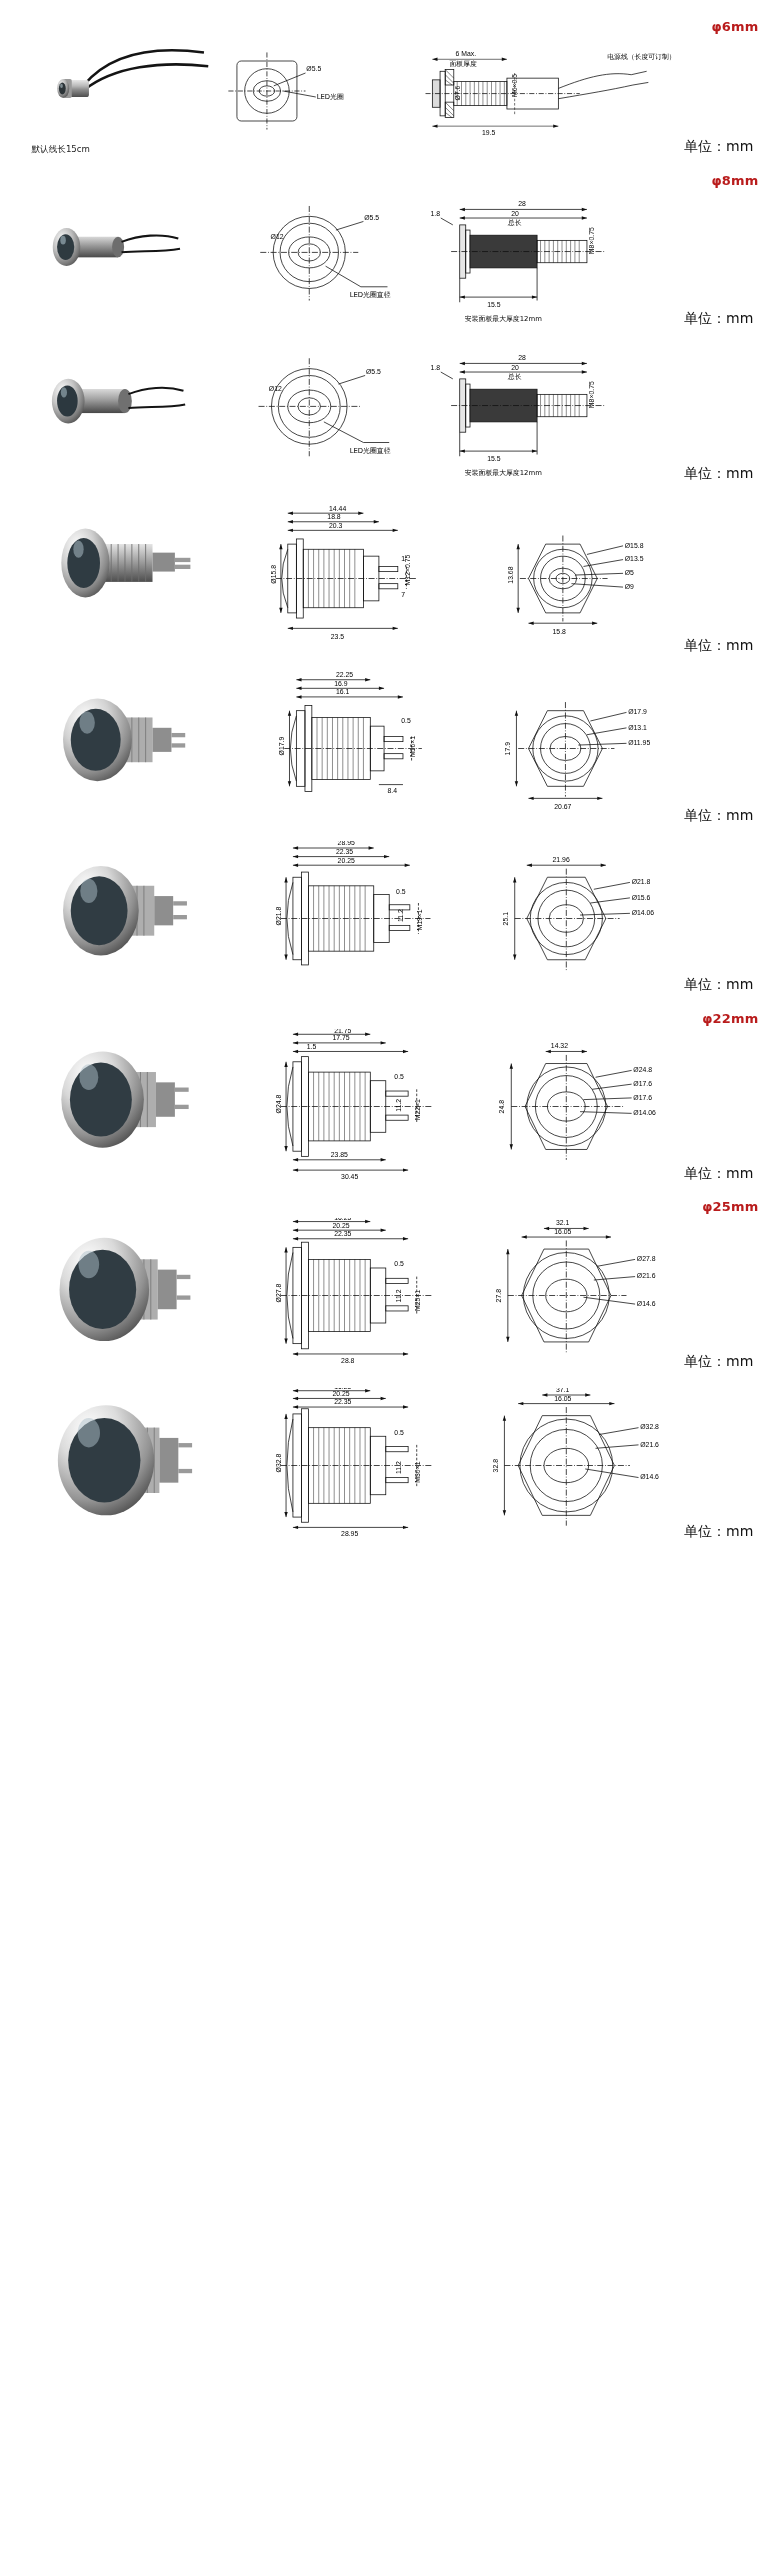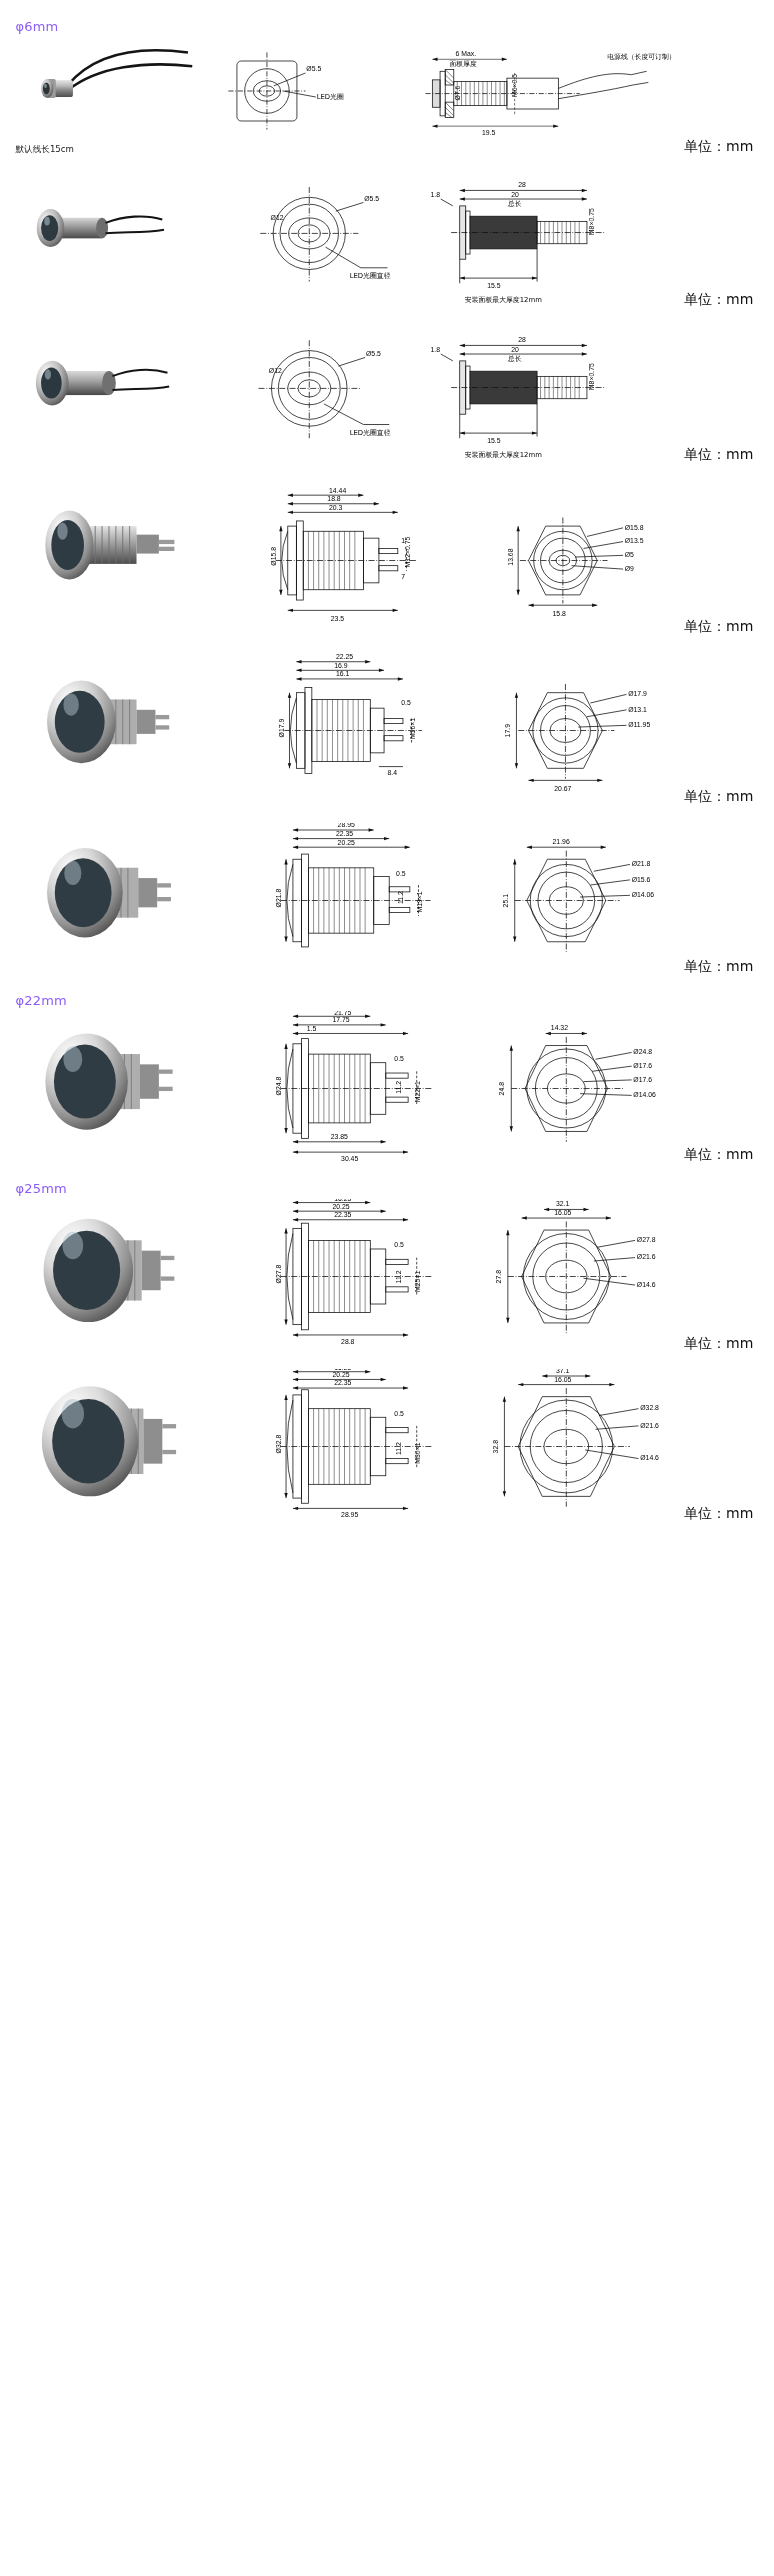--- a/index.html
+++ b/index.html
@@ -8,35 +8,36 @@
     width: 774px;
     background: #ffffff;
     font-family: "Liberation Sans", sans-serif;
     color: #111;
   }
   .page { width: 774px; position: relative; padding: 12px 15.5px 17px 15.5px; }
 
   .section { position: relative; width: 743px; margin: 0 0 6.9px 0; }
   .sec-title {
     font-size: 13px;
-    font-weight: normal;
-    color: #8b5cf6;
+    font-weight: bold;
+    color: #b91c1c;
     margin: 6.9px 0 3.4px 0;
     letter-spacing: 0.2px;
+    text-align: right;
   }
   .sec-body {
     position: relative;
     width: 743px;
     border: 0;
   }
 
   
   .photo {
     position: absolute;
-    left: 0; top: 0;
+    left: 16px; top: 0;
     width: 198px;
   }
   .photo-caption {
     font-size: 8.6px;
     color: #222;
     text-align: left;
     margin-top: 3.4px;
   }
 
   
@@ -153,20 +154,21 @@
           <text x="452" y="26" class="cn">电源线（长度可订制）</text>
 
           <text x="280" y="74" transform="rotate(-90 280 74)">Ø7.6</text>
         </svg>
         <div class="unit cn">单位：mm</div>
       </div>
     </div>
   </div>
 
   <div class="section">
+    <div class="sec-title cn">φ8mm</div>
     <div class="sec-body" style="height:148px;">
       <div class="photo">
         <svg width="198" height="129" viewBox="0 0 230 150">
           <defs>
             <radialGradient id="h8" cx="0.34" cy="0.3" r="0.85">
               <stop offset="0" stop-color="#fbfbfb"></stop>
                 <stop offset="0.45" stop-color="#bcbcbc"></stop>
               <stop offset="0.78" stop-color="#787878"></stop>
                 <stop offset="1" stop-color="#3e3e3e"></stop>
             </radialGradient>

